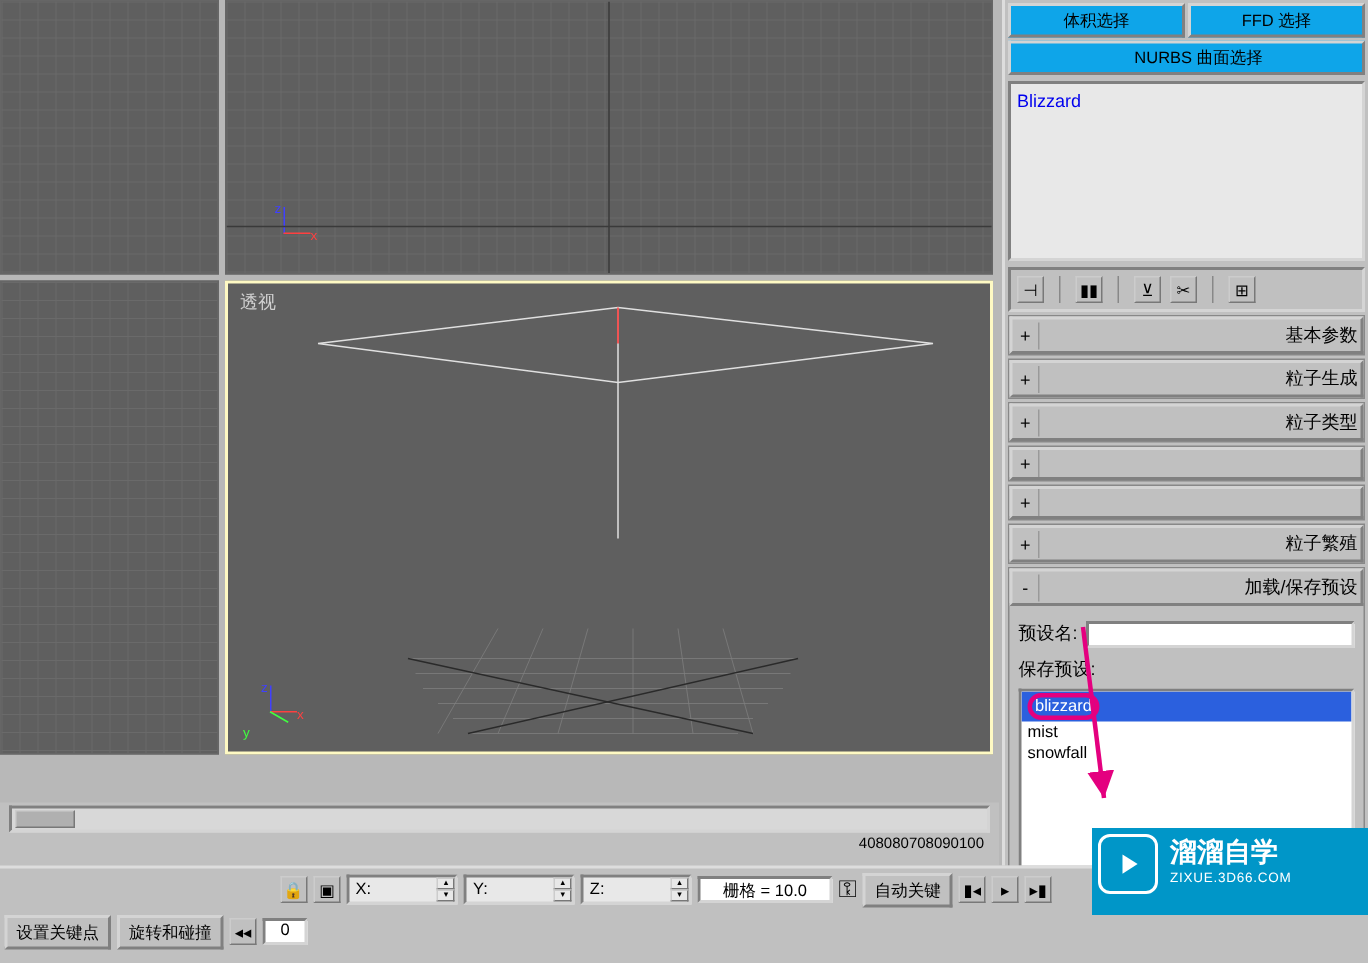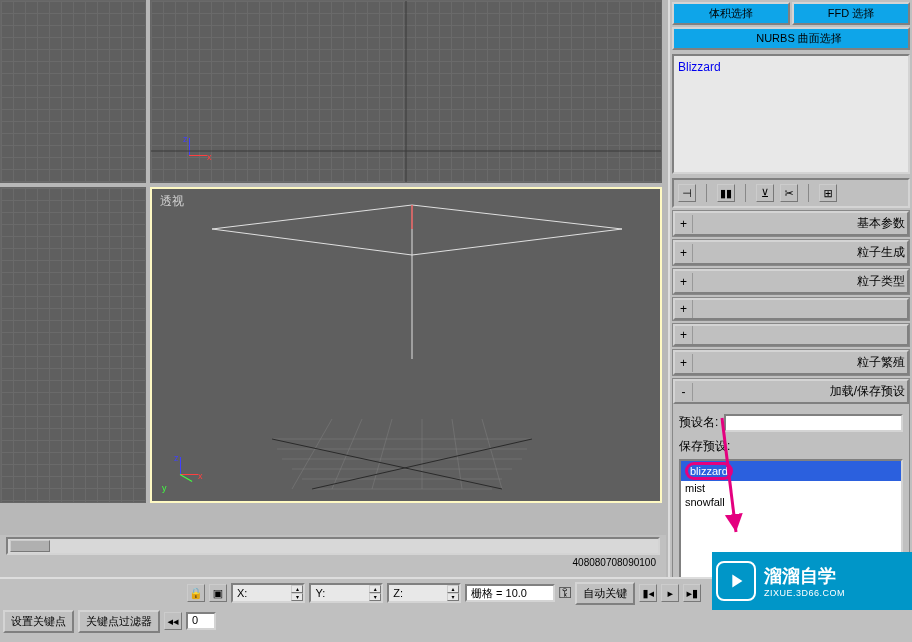--- a/index.html
+++ b/index.html
@@ -47,41 +47,41 @@
 .rollout-body { padding: 6px; font-size: 12px; }
 .label-row { display: flex; margin: 4px 0; }
 .label-row label { margin-right: 6px; }
 .label-row input { border: 2px inset #d4d4d4; background: #fff; flex: 1; height: 18px; font-size: 11px; padding: 0 3px; }
 
 .preset-list { border: 2px inset #d4d4d4; background: #fff; height: 140px; margin-top: 4px; font-size: 11px; overflow: auto; }
 .preset-list .item { padding: 1px 4px; }
 .preset-list .sel { background: #2b60de; color: #fff; }
 .preset-circle { border: 3px solid #e4007f; border-radius: 9px; padding: 0 2px; display: inline-block; }
 
-.watermark { position: absolute; right: 0; bottom: 32px; width: 200px; height: 58px; background: #0096c8; display: flex; align-items: center; padding: 4px; z-index: 100; }
+.watermark { position: absolute; right: 0; bottom: 32px; width: 184px; height: 58px; background: #0096c8; display: flex; padding: 4px; z-index: 100; }
 .wm-icon { width: 40px; height: 40px; border: 2px solid #fff; border-radius: 8px; display: flex; align-items: center; justify-content: center; }
 .wm-icon svg { width: 22px; height: 22px; }
 .wm-text { color: #fff; margin-left: 8px; }
 .wm-text .zh { font-size: 18px; font-weight: bold; }
 .wm-text .url { font-size: 9px; letter-spacing: 0.5px; }
 
 .timeline { position: absolute; left: 0; bottom: 65px; width: 666px; height: 42px; background: #c0c0c0; }
 .time-ruler { position: relative; height: 18px; border: 2px inset #d4d4d4; background: #d8d8d8; margin: 2px 6px 0 6px; }
 .time-ruler .slider { position: absolute; left: 2px; top: 1px; width: 40px; height: 12px; background: #b0b0b0; border: 1px outset #ccc; }
 .time-ticks { display: flex; justify-content: flex-end; padding: 2px 10px; font-size: 10px; }
 
 .status-bar { position: absolute; left: 0; bottom: 0; width: 912px; height: 65px; background: #c0c0c0; border-top: 2px outset #ddd; }
 .sb-row1 { display: flex; align-items: center; padding: 3px; gap: 4px; height: 28px; }
 .sb-row2 { display: flex; align-items: center; padding: 3px; gap: 4px; height: 28px; }
 .spinner { display: inline-flex; align-items: center; border: 2px inset #d4d4d4; background: #e8e8e8; height: 20px; font-size: 11px; }
 .spinner span { padding: 0 4px; }
 .spinner .arrows { width: 12px; display: flex; flex-direction: column; }
 .spinner .arrows div { height: 8px; border: 1px outset #ccc; font-size: 6px; text-align: center; line-height: 6px; }
 .sb-btn { border: 2px outset #d4d4d4; padding: 2px 6px; font-size: 11px; background: #c0c0c0; }
-.sb-field { border: 2px inset #d4d4d4; background: #fff; height: 18px; font-size: 11px; padding: 0 4px; }
+.sb-field { border: 2px inset #d4d4d4; background: #fff; height: 18px; font-size: 11px; padding: 0 4px; text-align: center; }
 
 .arrow-annotation { position: absolute; pointer-events: none; z-index: 50; }
 </style>
 </head>
 <body>
 
 <div class="viewport-area">
   <div class="vp-top-left grid-bg"></div>
   <div class="vp-top-right grid-bg">
     <div class="axis-gizmo" style="left:20px; bottom:8px;">
@@ -268,21 +268,21 @@
       </span>
     <span class="sb-field" style="width:90px">栅格 = 10.0</span>
     <span style="font-size:16px">⚿</span>
     <span class="sb-btn">自动关键</span>
     <span class="tb-icon">▮◂</span>
     <span class="tb-icon">▸</span>
     <span class="tb-icon">▸▮</span>
   </div>
   <div class="sb-row2">
     <span class="sb-btn">设置关键点</span>
-    <span class="sb-btn">关键点过滤器</span>
+    <span class="sb-btn">旋转和碰撞</span>
     <span class="tb-icon">◂◂</span>
     <span class="sb-field" style="width:30px">0</span>
   </div>
 </div>
 
 <div class="watermark">
   <div class="wm-icon">
     <svg viewBox="0 0 24 24">
         <path d="M8 5v14l11-7z" fill="#fff"></path>
       </svg>

